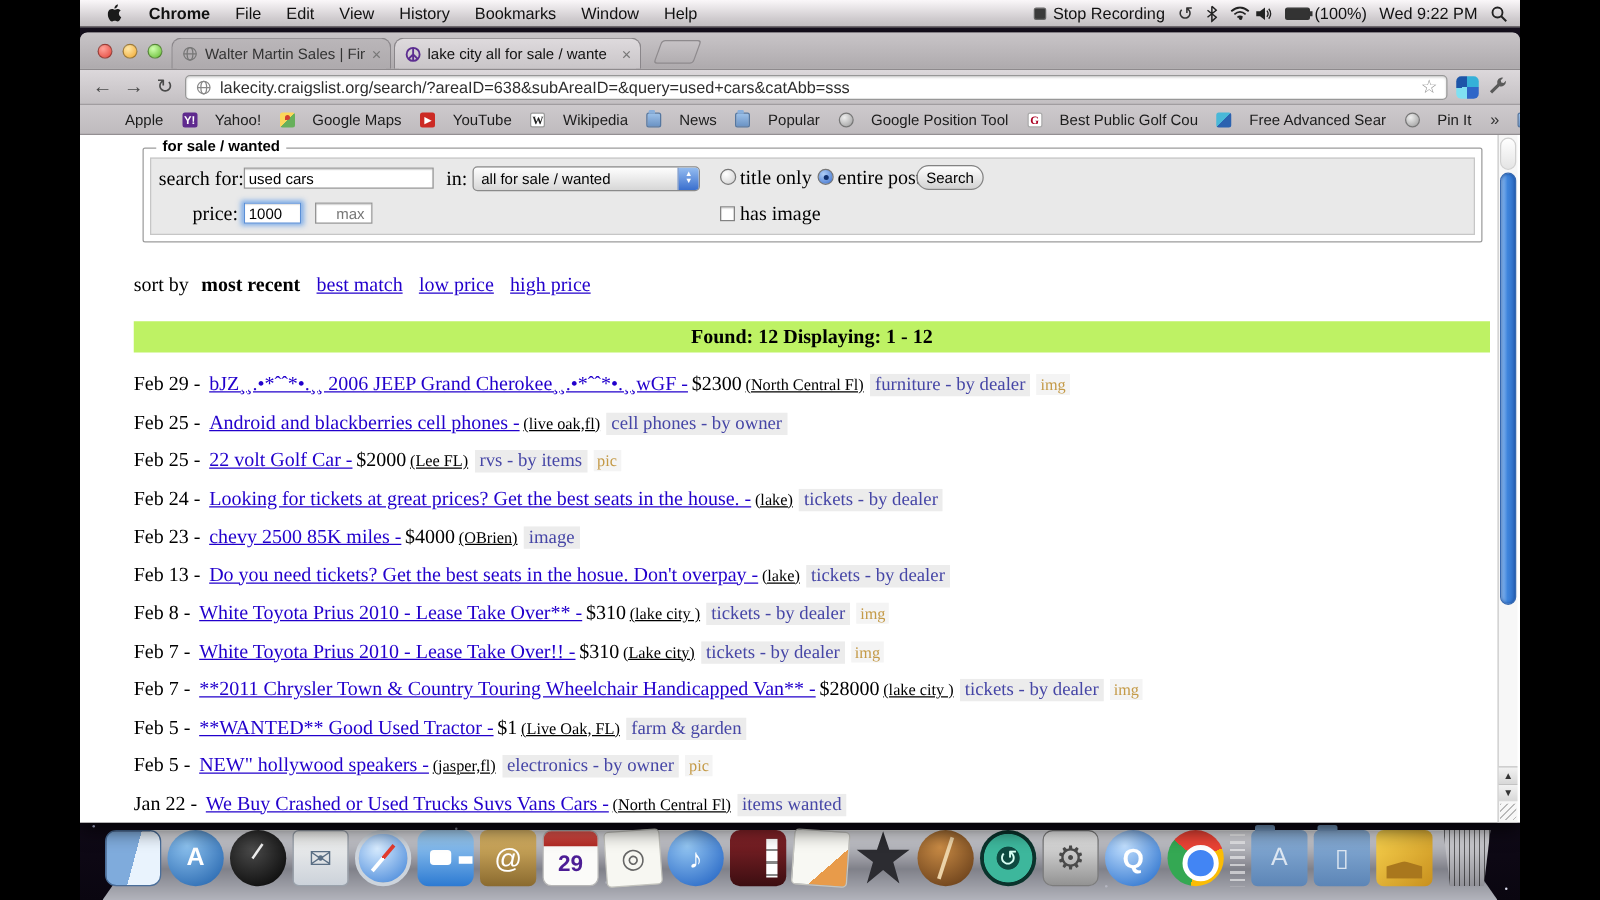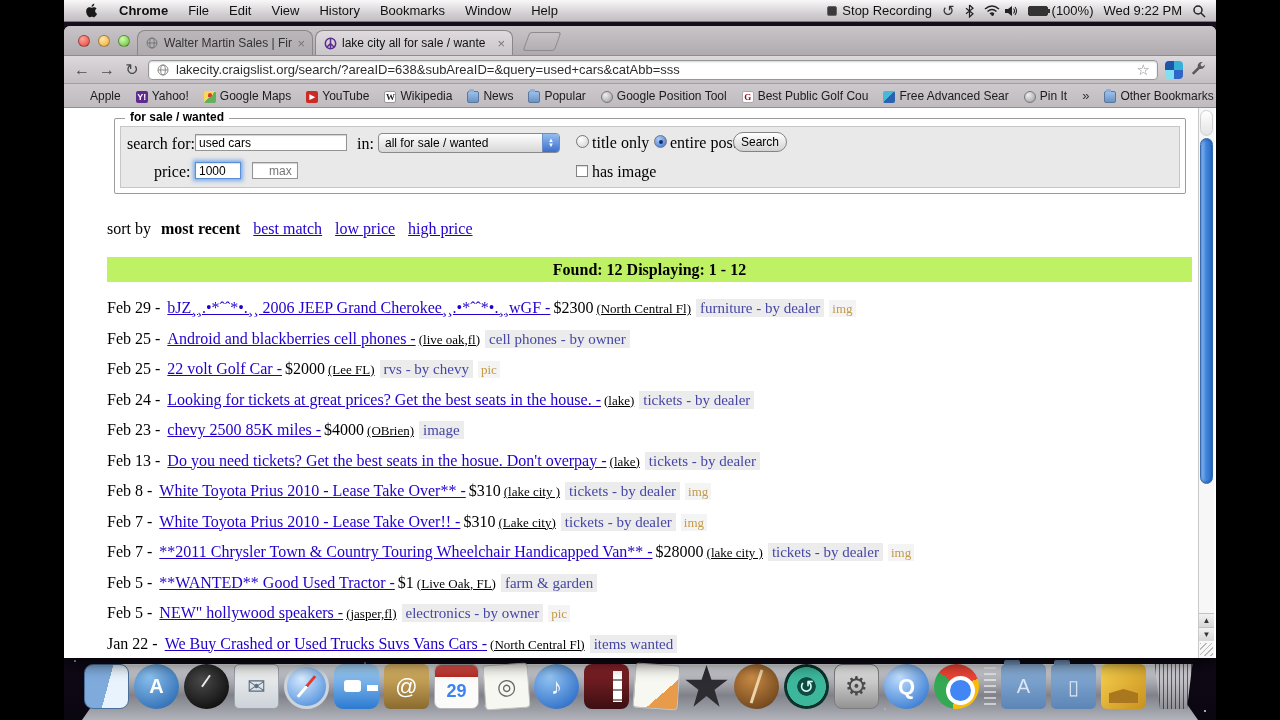--- a/index.html
+++ b/index.html
@@ -58,21 +58,21 @@
   .omnibox { flex:1; height:20px; background:#fff; border:1px solid #979797; border-radius:4px;
              display:flex; align-items:center; padding:0 7px; gap:6px;
              box-shadow:inset 0 1px 2px rgba(0,0,0,.18); overflow:hidden; }
   .url { font-size:13px; color:#2e2e2e; flex:1; white-space:nowrap; overflow:hidden; }
   .star-ic { color:#8e8e8e; font-size:15px; line-height:1; }
   .ext-icon { width:18px; height:18px; border-radius:4px; flex:none;
               background:conic-gradient(#35b0d8 0 25%,#2f66c8 25% 50%,#7fe0f2 50% 75%,#1d55a8 75% 100%); }
 
   .bookmarksbar { height:24px; background:linear-gradient(#cdc9cc,#bfbbbe); display:flex; align-items:center;
                   padding:0 10px; gap:15px; font-size:12px; color:#1c1c1c; border-bottom:1px solid #938f92; }
-  .bm { display:flex; align-items:flex-end; gap:4px; white-space:nowrap; }
+  .bm { display:flex; align-items:center; gap:14px; white-space:nowrap; }
   .fav { width:12px; height:12px; flex:none; border-radius:2px; display:flex; align-items:center;
          justify-content:center; font-size:9px; font-weight:bold; color:#fff; }
   .fav-apple { background:transparent; color:#333; font-size:12px; }
   .fav-yahoo { background:#5f2a8e; }
   .fav-maps { background:linear-gradient(135deg,#fbd75b 50%,#67b05b 50%); position:relative; }
   .fav-maps::after { content:""; position:absolute; left:4px; top:2px; width:4px; height:4px; background:#d23f31; border-radius:50% 50% 50% 0; }
   .fav-youtube { background:#cc2a24; color:#fff; font-size:7px; }
   .fav-wiki { background:#fff; color:#222; border:1px solid #999; font-family:"Liberation Serif",serif; }
   .fav-folder { background:linear-gradient(#9cc0e8,#6b93c4); border:1px solid #5577a0; position:relative; border-radius:2px; }
   .fav-folder::before { content:""; position:absolute; top:-3px; left:1px; width:5px; height:3px; background:#8ab0dc; border-radius:1px 1px 0 0; }
@@ -158,21 +158,21 @@
   .icon-appstore { background:radial-gradient(circle at 35% 28%,#8cc1ee,#1c5da8); border-radius:50%; font-weight:bold; }
   .icon-dashboard { background:radial-gradient(circle at 40% 35%,#4a4a4a,#000); border-radius:50%; }
   .icon-dashboard::after { content:""; position:absolute; left:21px; top:10px; width:2px; height:14px; background:#eee; transform:rotate(35deg); }
   .icon-mail { background:linear-gradient(#f4f4f2,#ccd2da); border-radius:5px; color:#5a6e84; font-size:22px; border:1px solid #9aa2ac; }
   .icon-safari { background:radial-gradient(circle at 38% 30%,#d8ecff,#3a7fd6); border-radius:50%; border:3px solid #cdd4dc; }
   .icon-safari::after { content:""; position:absolute; left:18px; top:6px; width:3px; height:27px; background:linear-gradient(#e23b2e 50%,#fff 50%); transform:rotate(40deg); }
   .icon-facetime { background:linear-gradient(#a8d4f6,#2c7ad2); border-radius:9px; }
   .icon-facetime::after { content:""; position:absolute; left:10px; top:16px; width:17px; height:12px; background:#fff; border-radius:3px;
                           box-shadow:20px 2px 0 -3px #fff; }
   .icon-addressbook { background:linear-gradient(#e2bc6b,#8a6a2f); border-radius:6px; font-size:22px; color:#fff; }
-  .icon-ical { background:#fbfbf9; border-radius:7px; color:#3b82f6; font-weight:bold; font-size:18px; border:1px solid #b6b6b6; padding-top:10px; }
+  .icon-ical { background:#fbfbf9; border-radius:7px; color:#4c1d95; font-weight:bold; font-size:18px; border:1px solid #b6b6b6; padding-top:10px; }
   .icon-ical::before { content:""; position:absolute; top:0; left:0; right:0; height:12px; background:linear-gradient(#e5574f,#b02a24); border-radius:6px 6px 0 0; }
   .icon-iphoto { background:#f7f7f2; border-radius:4px; transform:rotate(-4deg); color:#666; font-size:22px; border:1px solid #c2c2bc; }
   .icon-itunes { background:radial-gradient(circle at 35% 28%,#94c6f2,#1a5cc0); border-radius:50%; font-size:22px; }
   .icon-photobooth { background:linear-gradient(#8a242a,#3c0e11); border-radius:8px; }
   .icon-photobooth::after { content:""; position:absolute; right:7px; top:7px; width:9px; height:31px;
       background:repeating-linear-gradient(#fff 0 8px,#888 8px 10px); }
   .icon-photos2 { background:linear-gradient(135deg,#f8f8f3 65%,#e89b4a 65%); border-radius:4px; transform:rotate(4deg); border:1px solid #c6c6c0; }
   .icon-imovie { background:#2c2c31; clip-path:polygon(50% 2%,61% 35%,97% 35%,68% 57%,79% 95%,50% 71%,21% 95%,32% 57%,3% 35%,39% 35%); }
   .icon-garageband { background:radial-gradient(circle at 40% 30%,#c98b45,#5c3514); border-radius:50%; }
   .icon-garageband::after { content:""; position:absolute; left:21px; top:5px; width:3px; height:35px; background:#ecd3a8; transform:rotate(18deg); }
@@ -430,21 +430,21 @@
 
             <div class="listing">
               <span class="l-date">Feb 29</span><span> - </span><a class="l-title">bJZ¸¸.•*ˆˆ*•.¸¸ 2006 JEEP Grand Cherokee¸¸.•*ˆˆ*•.¸¸wGF -</a><span class="l-price">$2300</span><span class="l-loc">(North Central Fl)</span><span class="l-cat">furniture - by dealer</span><span class="l-tag">img</span>
             </div>
 
             <div class="listing">
               <span class="l-date">Feb 25</span><span> - </span><a class="l-title">Android and blackberries cell phones -</a><span class="l-loc">(live oak,fl)</span><span class="l-cat">cell phones - by owner</span>
             </div>
 
             <div class="listing">
-              <span class="l-date">Feb 25</span><span> - </span><a class="l-title">22 volt Golf Car -</a><span class="l-price">$2000</span><span class="l-loc">(Lee FL)</span><span class="l-cat">rvs - by chevy</span><span class="l-tag">pic</span>
+              <span class="l-date">Feb 25</span><span> - </span><a class="l-title">22 volt Golf Car -</a><span class="l-price">$2000</span><span class="l-loc">(Lee FL)</span><span class="l-cat">rvs - by items</span><span class="l-tag">pic</span>
             </div>
 
             <div class="listing">
               <span class="l-date">Feb 24</span><span> - </span><a class="l-title">Looking for tickets at great prices? Get the best seats in the house. -</a><span class="l-loc">(lake)</span><span class="l-cat">tickets - by dealer</span>
             </div>
 
             <div class="listing">
               <span class="l-date">Feb 23</span><span> - </span><a class="l-title">chevy 2500 85K miles -</a><span class="l-price">$4000</span><span class="l-loc">(OBrien)</span><span class="l-cat">image</span>
             </div>
 

